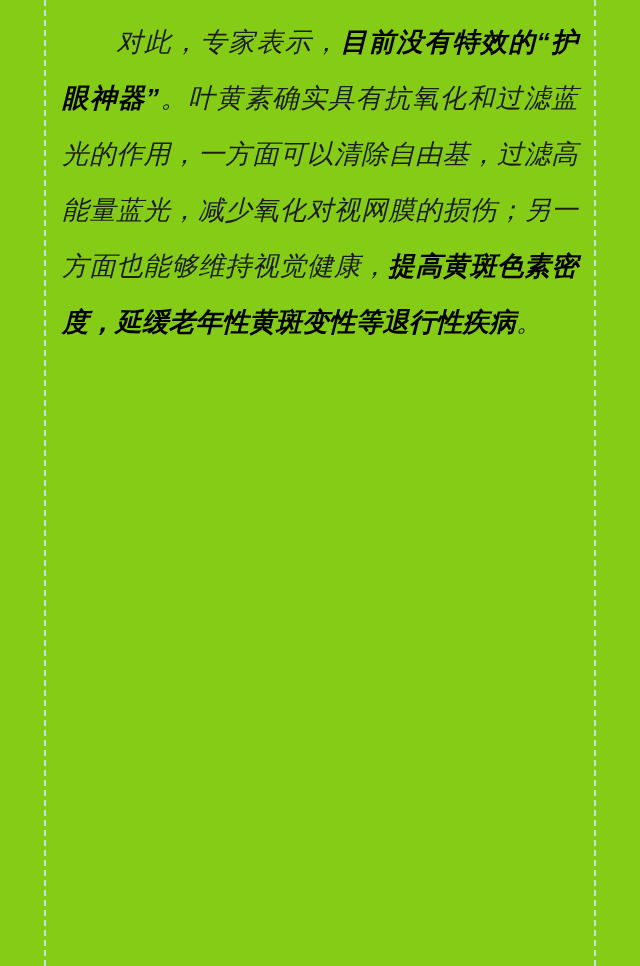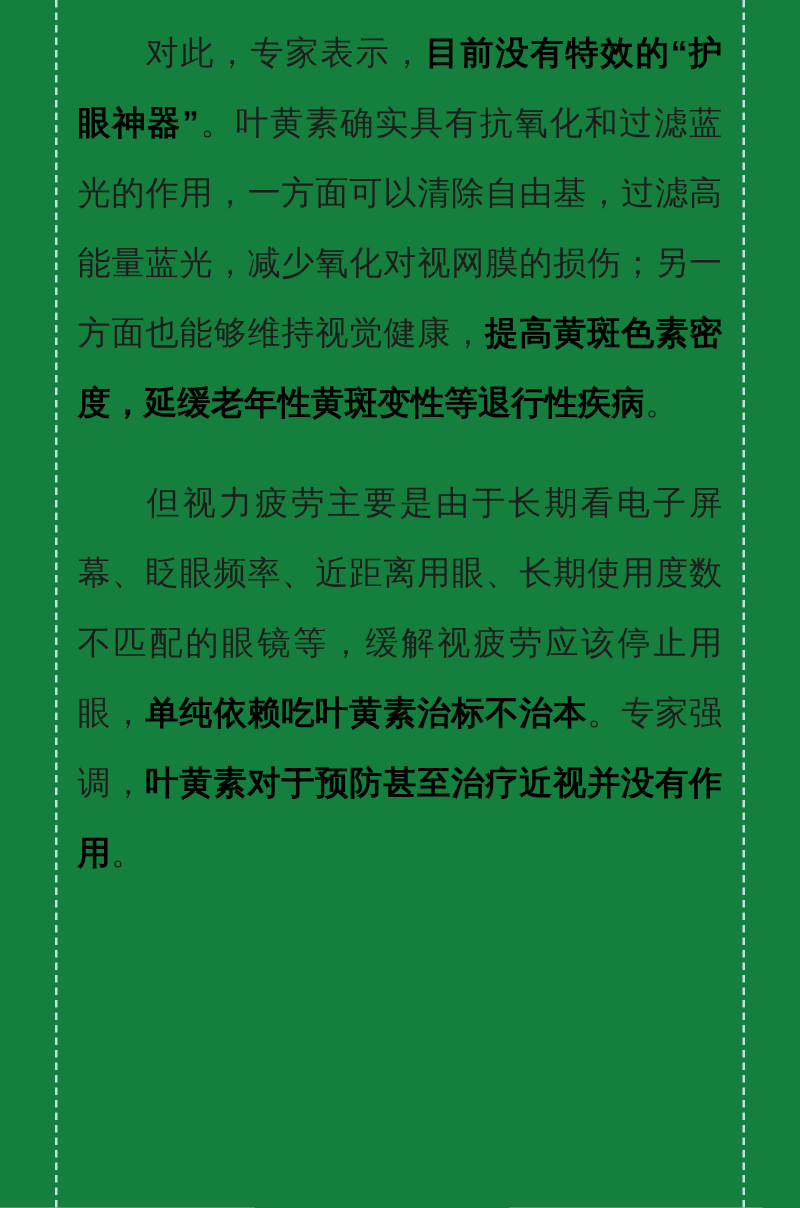--- a/index.html
+++ b/index.html
@@ -59,20 +59,19 @@
     font-weight: bold;
     color: #000;
   }
   .para.last {
     margin-bottom: 0;
   }
 </style>
 </head>
 <body>
 
-<div class="page" style="background: #15803d;">
+<div class="page" style="background: #84cc16; font-style: italic;">
   <div class="rail rail-left"></div>
   <div class="rail rail-right"></div>
   <div class="content" style="color: rgb(29, 29, 29);">
       <p class="para"><span class="indent"></span><span>对此，专家表示，</span><span class="b">目前没有特效的“护眼神器”</span><span>。叶黄素确实具有抗氧化和过滤蓝光的作用，一方面可以清除自由基，过滤高能量蓝光，减少氧化对视网膜的损伤；另一方面也能够维持视觉健康，</span><span class="b">提高黄斑色素密度，延缓老年性黄斑变性等退行性疾病</span><span>。</span></p>
-      <p class="para"><span class="indent"></span><span>但视力疲劳主要是由于长期看电子屏幕、眨眼频率、近距离用眼、长期使用度数不匹配的眼镜等，缓解视疲劳应该停止用眼，</span><span class="b">单纯依赖吃叶黄素治标不治本</span><span>。专家强调，</span><span class="b">叶黄素对于预防甚至治疗近视并没有作用</span><span>。</span></p>
     </div>
 </div>
 
 </body></html>

